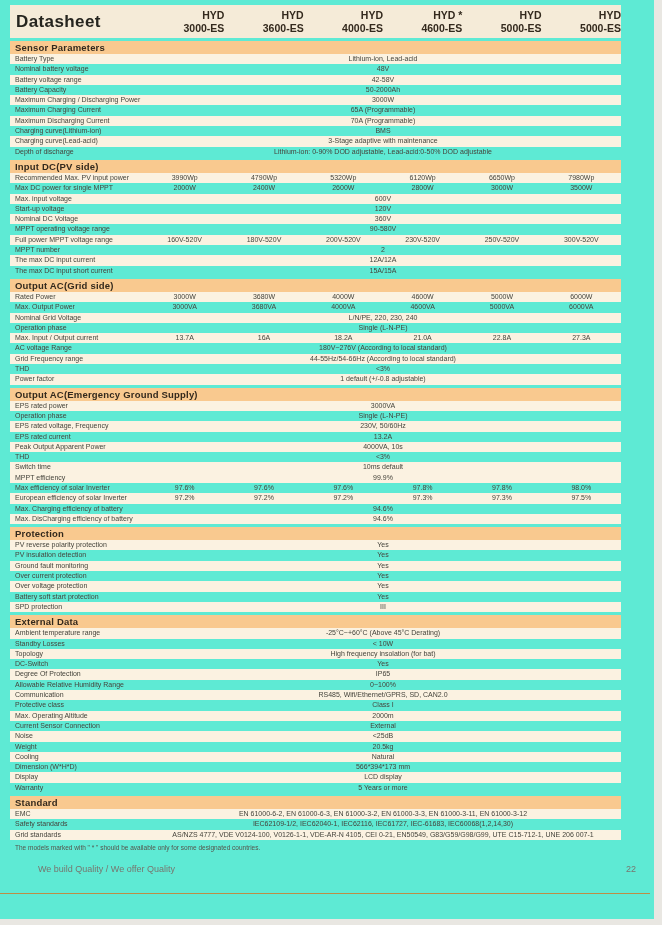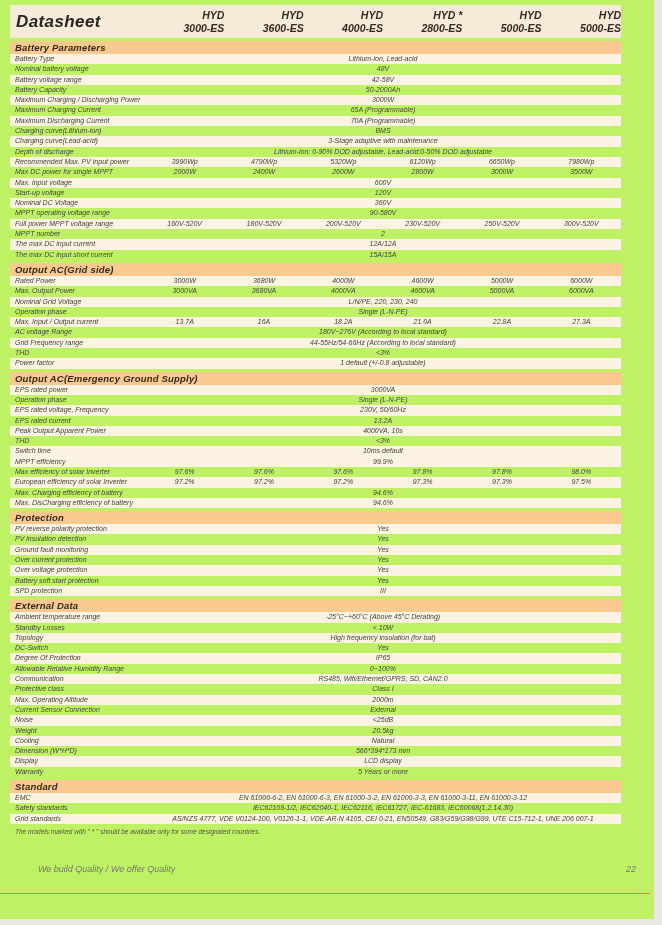--- a/index.html
+++ b/index.html
@@ -1,18 +1,18 @@
 <!DOCTYPE html>
 <html style="--accent: #f9c98f; --band: #f5ebd8; --stripe: #fbf2e1; --rule: #bd8d45; --edge: #e9e7e2;"><head>
 <meta charset="utf-8">
 <style>
   * { margin:0; padding:0; box-sizing:border-box; }
   html,body { background:#fff; }
   body { font-family:"Liberation Sans", sans-serif; }
-  .page { position:relative; width:662px; height:925px; background:#bef264; overflow:hidden;font-style:italic; }
+  .page { position:relative; width:662px; height:925px; background:#5eead4; overflow:hidden; }
   .edge-right { position:absolute; top:0; right:0; width:8px; height:100%; background:var(--edge,#e9e7e2); }
   .edge-bottom { position:absolute; left:0; bottom:0; width:100%; height:6px; background:var(--edge,#e9e7e2); }
   .sheet { position:absolute; left:10px; top:5px; width:611px; }
   .title-band { display:flex; background:var(--band,#f5ebd8); height:33px; align-items:stretch; }
   .title-band .title { width:135px; display:flex; align-items:center; padding-left:6px;
       font-size:17px; font-weight:bold; color:#26251f; letter-spacing:.4px; }
   .cols { flex:1; display:flex; }
   .col { flex:1; display:flex; flex-direction:column; justify-content:center; text-align:right;
       font-size:10.5px; font-weight:bold; color:#33291d; line-height:1.15; }
   .sec-header { background:var(--accent,#f9c98f); height:13px; line-height:13px; margin-top:3px;
@@ -45,35 +45,35 @@
         <div class="col">
           <span>HYD</span>
           <span>3600-ES</span>
         </div>
         <div class="col">
           <span>HYD</span>
           <span>4000-ES</span>
         </div>
         <div class="col">
           <span>HYD *</span>
-          <span>2800-ES</span>
+          <span>4600-ES</span>
         </div>
         <div class="col">
           <span>HYD</span>
           <span>5000-ES</span>
         </div>
         <div class="col">
           <span>HYD</span>
           <span>5000-ES</span>
         </div>
       </div>
     </div>
 
     <div id="sections">
-        <div class="sec-header">Battery Parameters</div>
+        <div class="sec-header">Sensor Parameters</div>
         <div class="row odd">
           <div class="label">Battery Type</div>
           <div class="vals">
             <div class="cell">Lithium-ion, Lead-acid</div>
           </div>
         </div>
         <div class="row">
           <div class="label">Nominal battery voltage</div>
           <div class="vals">
             <div class="cell">48V</div>
@@ -120,20 +120,21 @@
           <div class="vals">
             <div class="cell">3-Stage adaptive with maintenance</div>
           </div>
         </div>
         <div class="row">
           <div class="label">Depth of discharge</div>
           <div class="vals">
             <div class="cell">Lithium-ion: 0-90% DOD adjustable,  Lead-acid:0-50% DOD adjustable</div>
           </div>
         </div>
+        <div class="sec-header">Input DC(PV side)</div>
         <div class="row odd">
           <div class="label">Recommended Max. PV input power</div>
           <div class="vals">
             <div class="cell">3990Wp</div>
             <div class="cell">4790Wp</div>
             <div class="cell">5320Wp</div>
             <div class="cell">6120Wp</div>
             <div class="cell">6650Wp</div>
             <div class="cell">7980Wp</div>
           </div>

